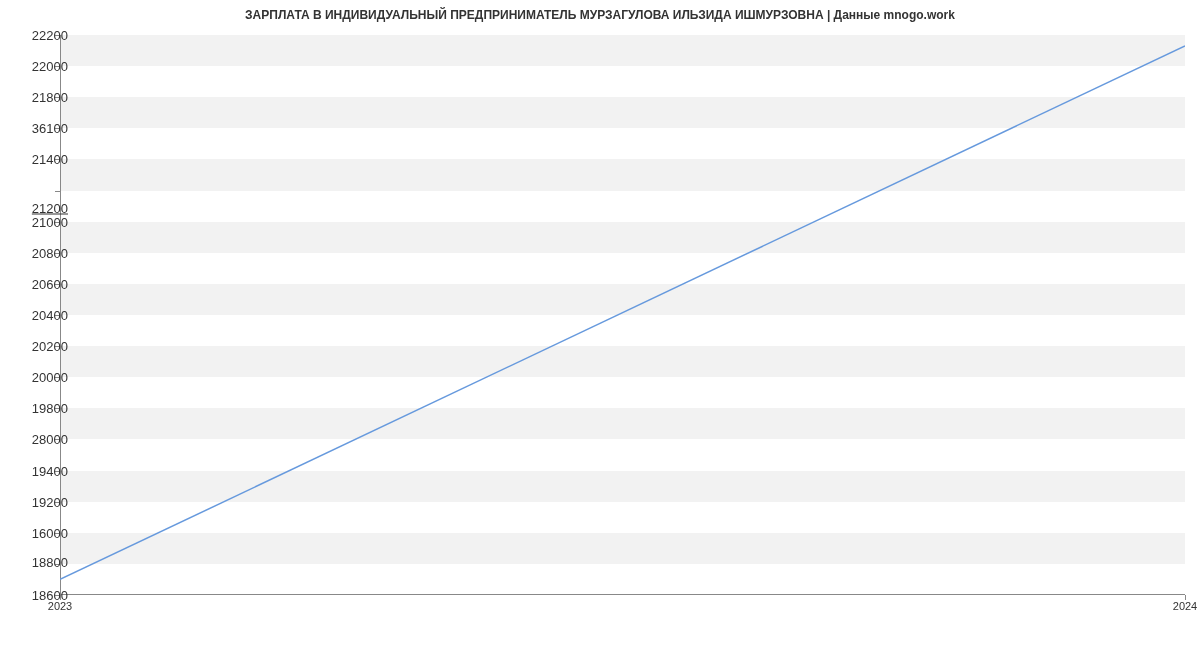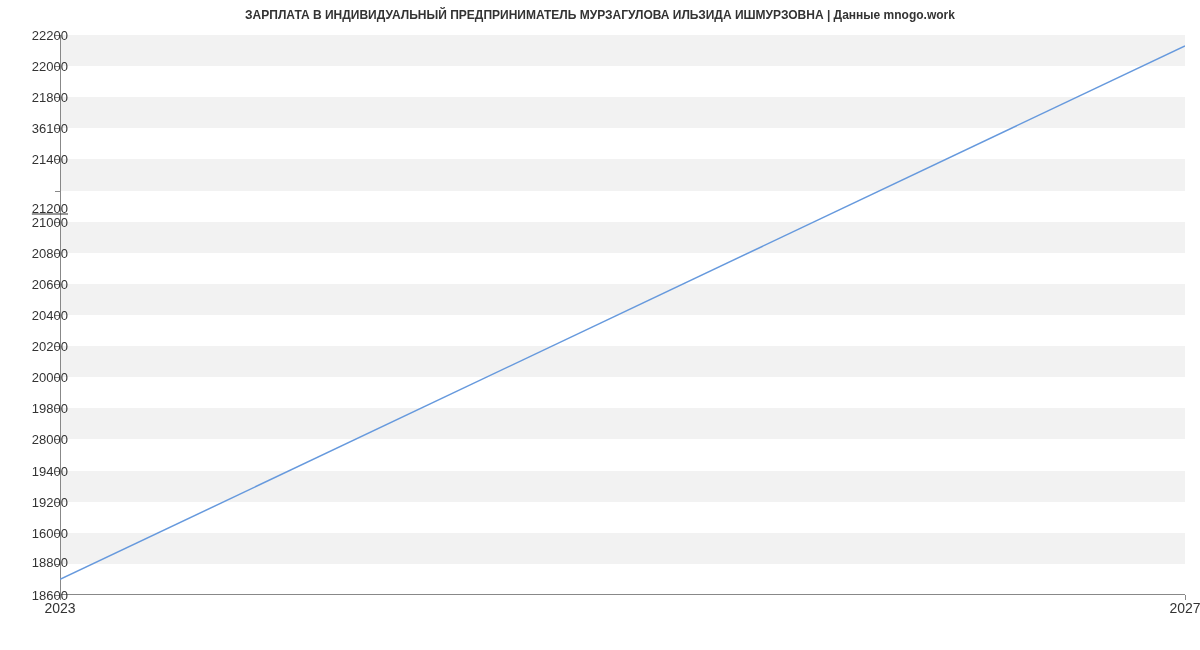--- a/index.html
+++ b/index.html
@@ -70,21 +70,21 @@
     .y-tick-mark {
       position: absolute;
       left: -5px;
       width: 5px;
       height: 1px;
       background: #888;
     }
     .x-tick-label {
       position: absolute;
       top: 600px;
-      font-size: 14px;
+      font-size: 11px;
       color: #333;
       text-align: center;
       transform: translateX(-50%);
     }
     .x-tick-mark {
       position: absolute;
       bottom: -5px;
       width: 1px;
       height: 5px;
       background: #888;
@@ -162,15 +162,15 @@
       <div class="y-tick-label" style="top: 221.667px;">21000</div>
       <div class="y-tick-label" style="top: 208px; text-decoration: underline;">21200</div>
       <div class="y-tick-label" style="top: 159.444px;">21400</div>
       <div class="y-tick-label" style="top: 128.333px;">36100</div>
       <div class="y-tick-label" style="top: 97.2222px;">21800</div>
       <div class="y-tick-label" style="top: 66.1111px;">22000</div>
       <div class="y-tick-label" style="top: 35px;">22200</div>
     </div>
   <div id="x-labels">
       <div class="x-tick-label" style="left: 60px;">2023</div>
-      <div class="x-tick-label" style="left: 1185px;">2027</div>
+      <div class="x-tick-label" style="left: 1185px;">2024</div>
     </div>
 </div>
 
 </body></html>

